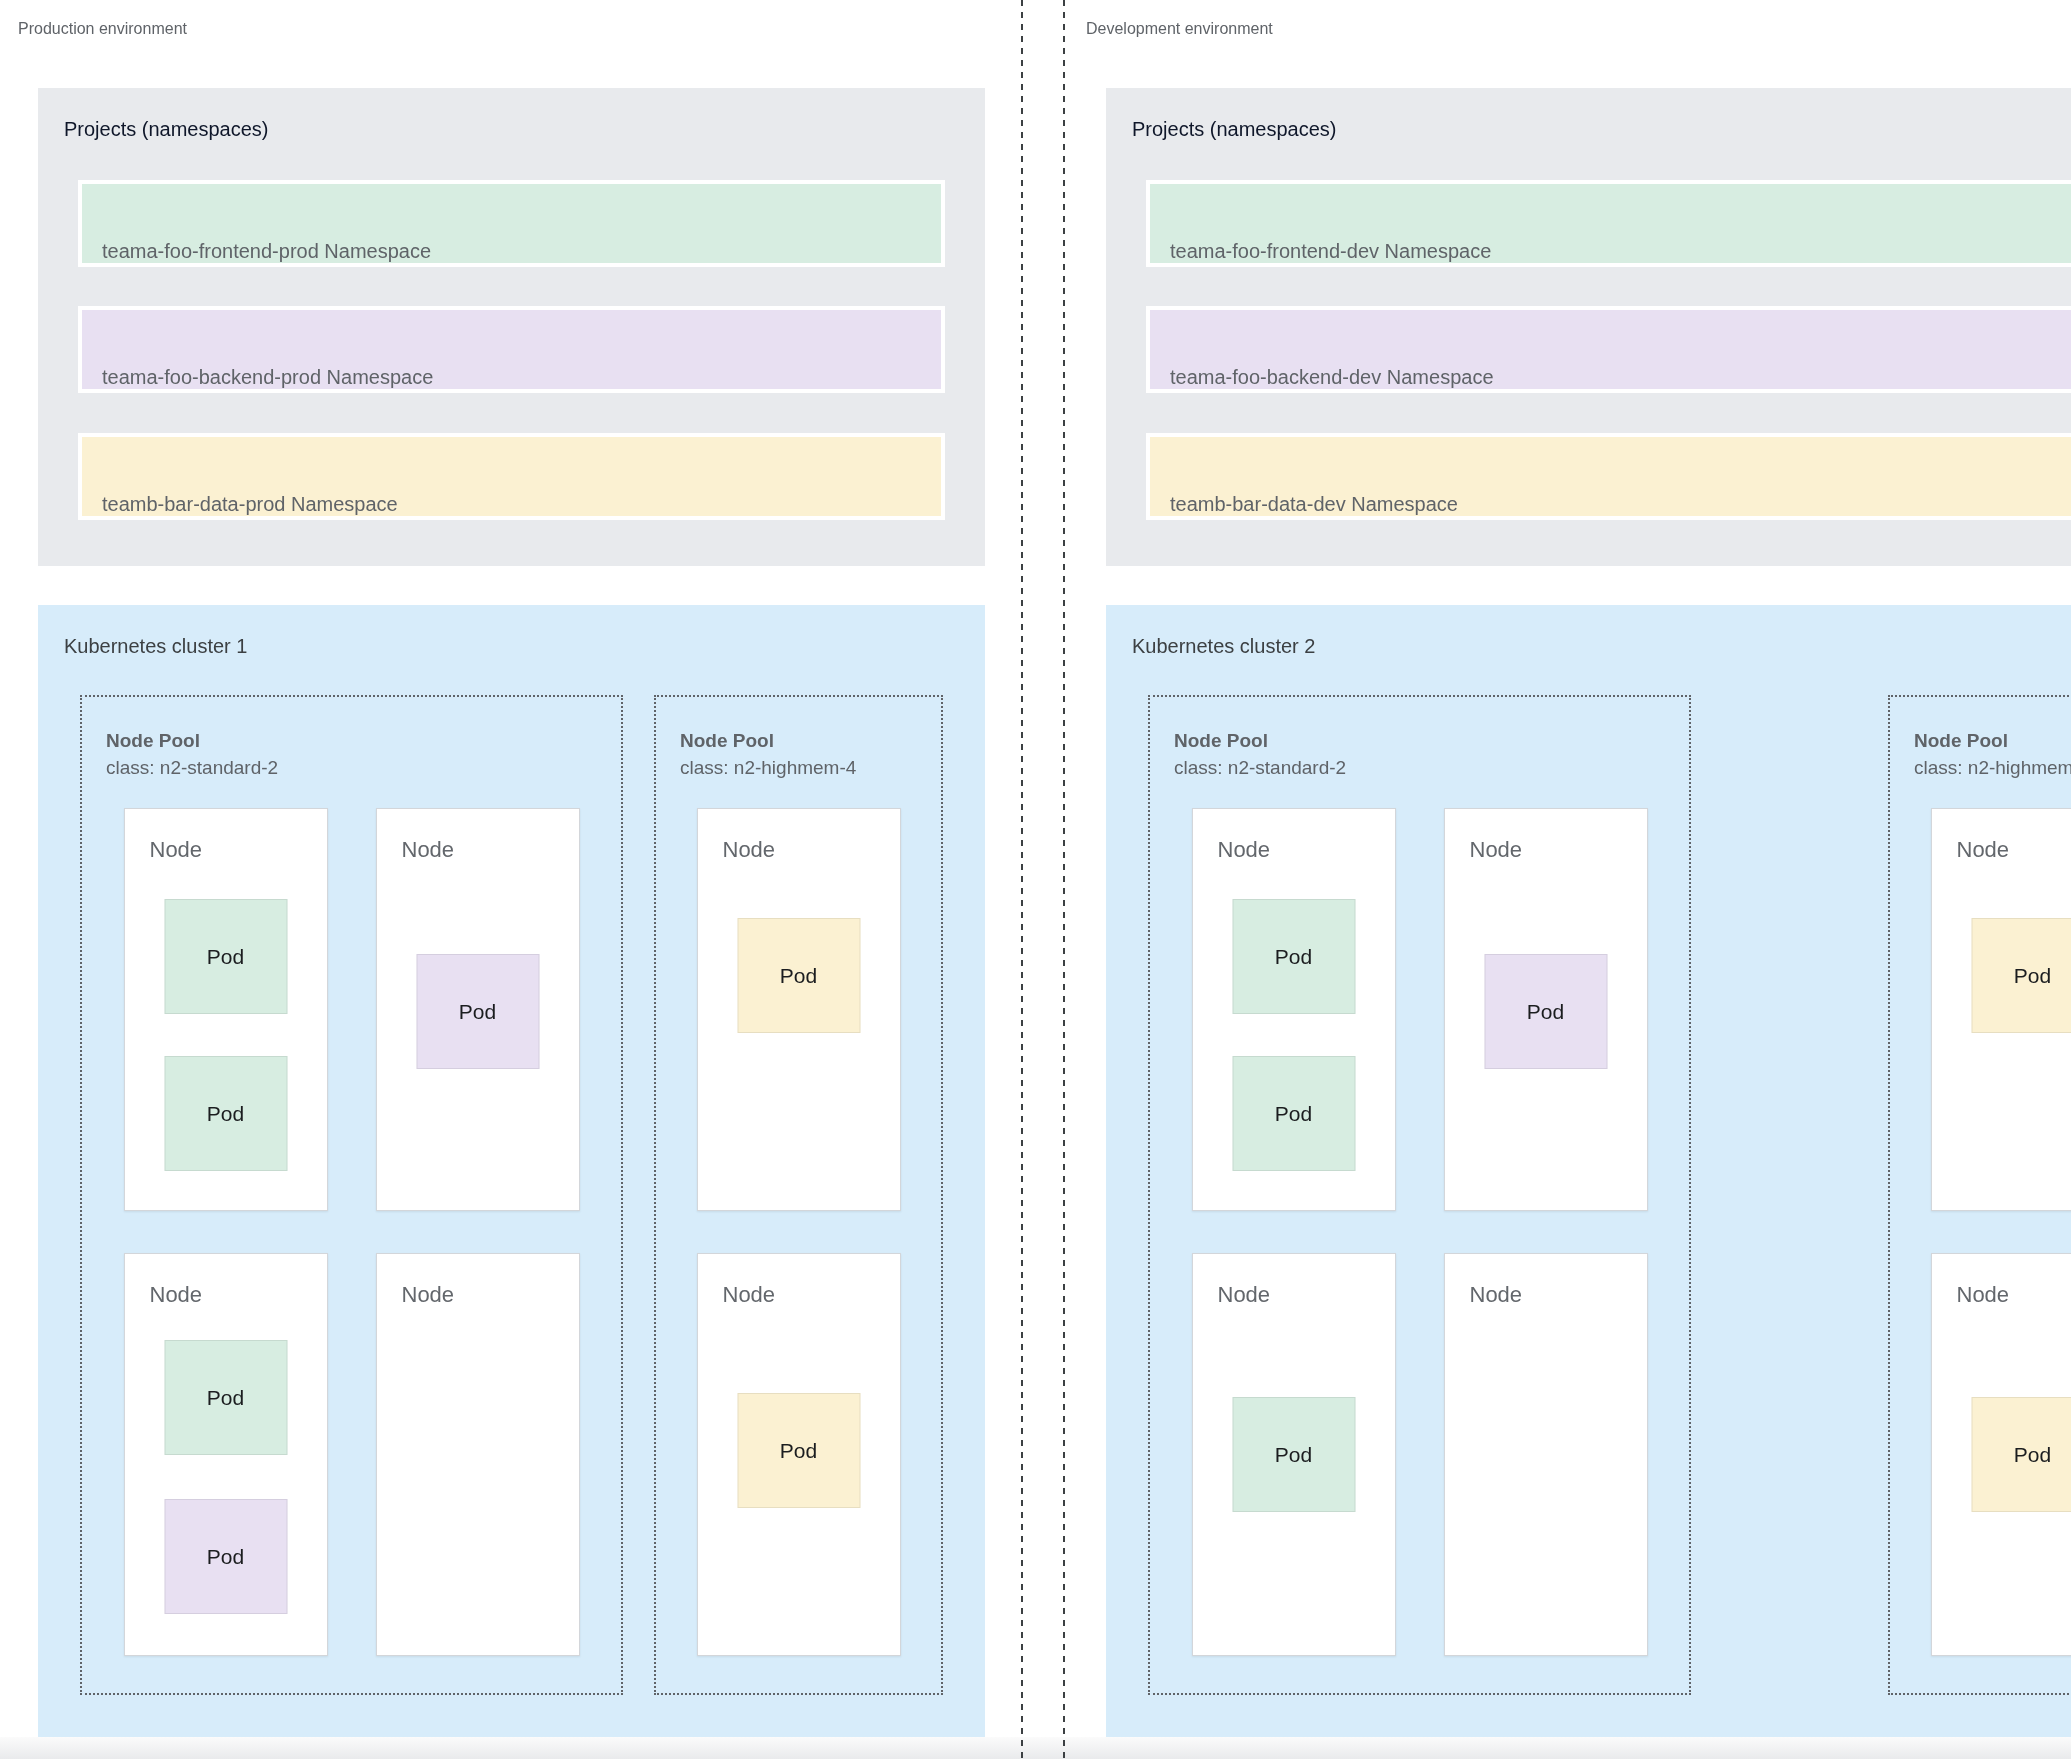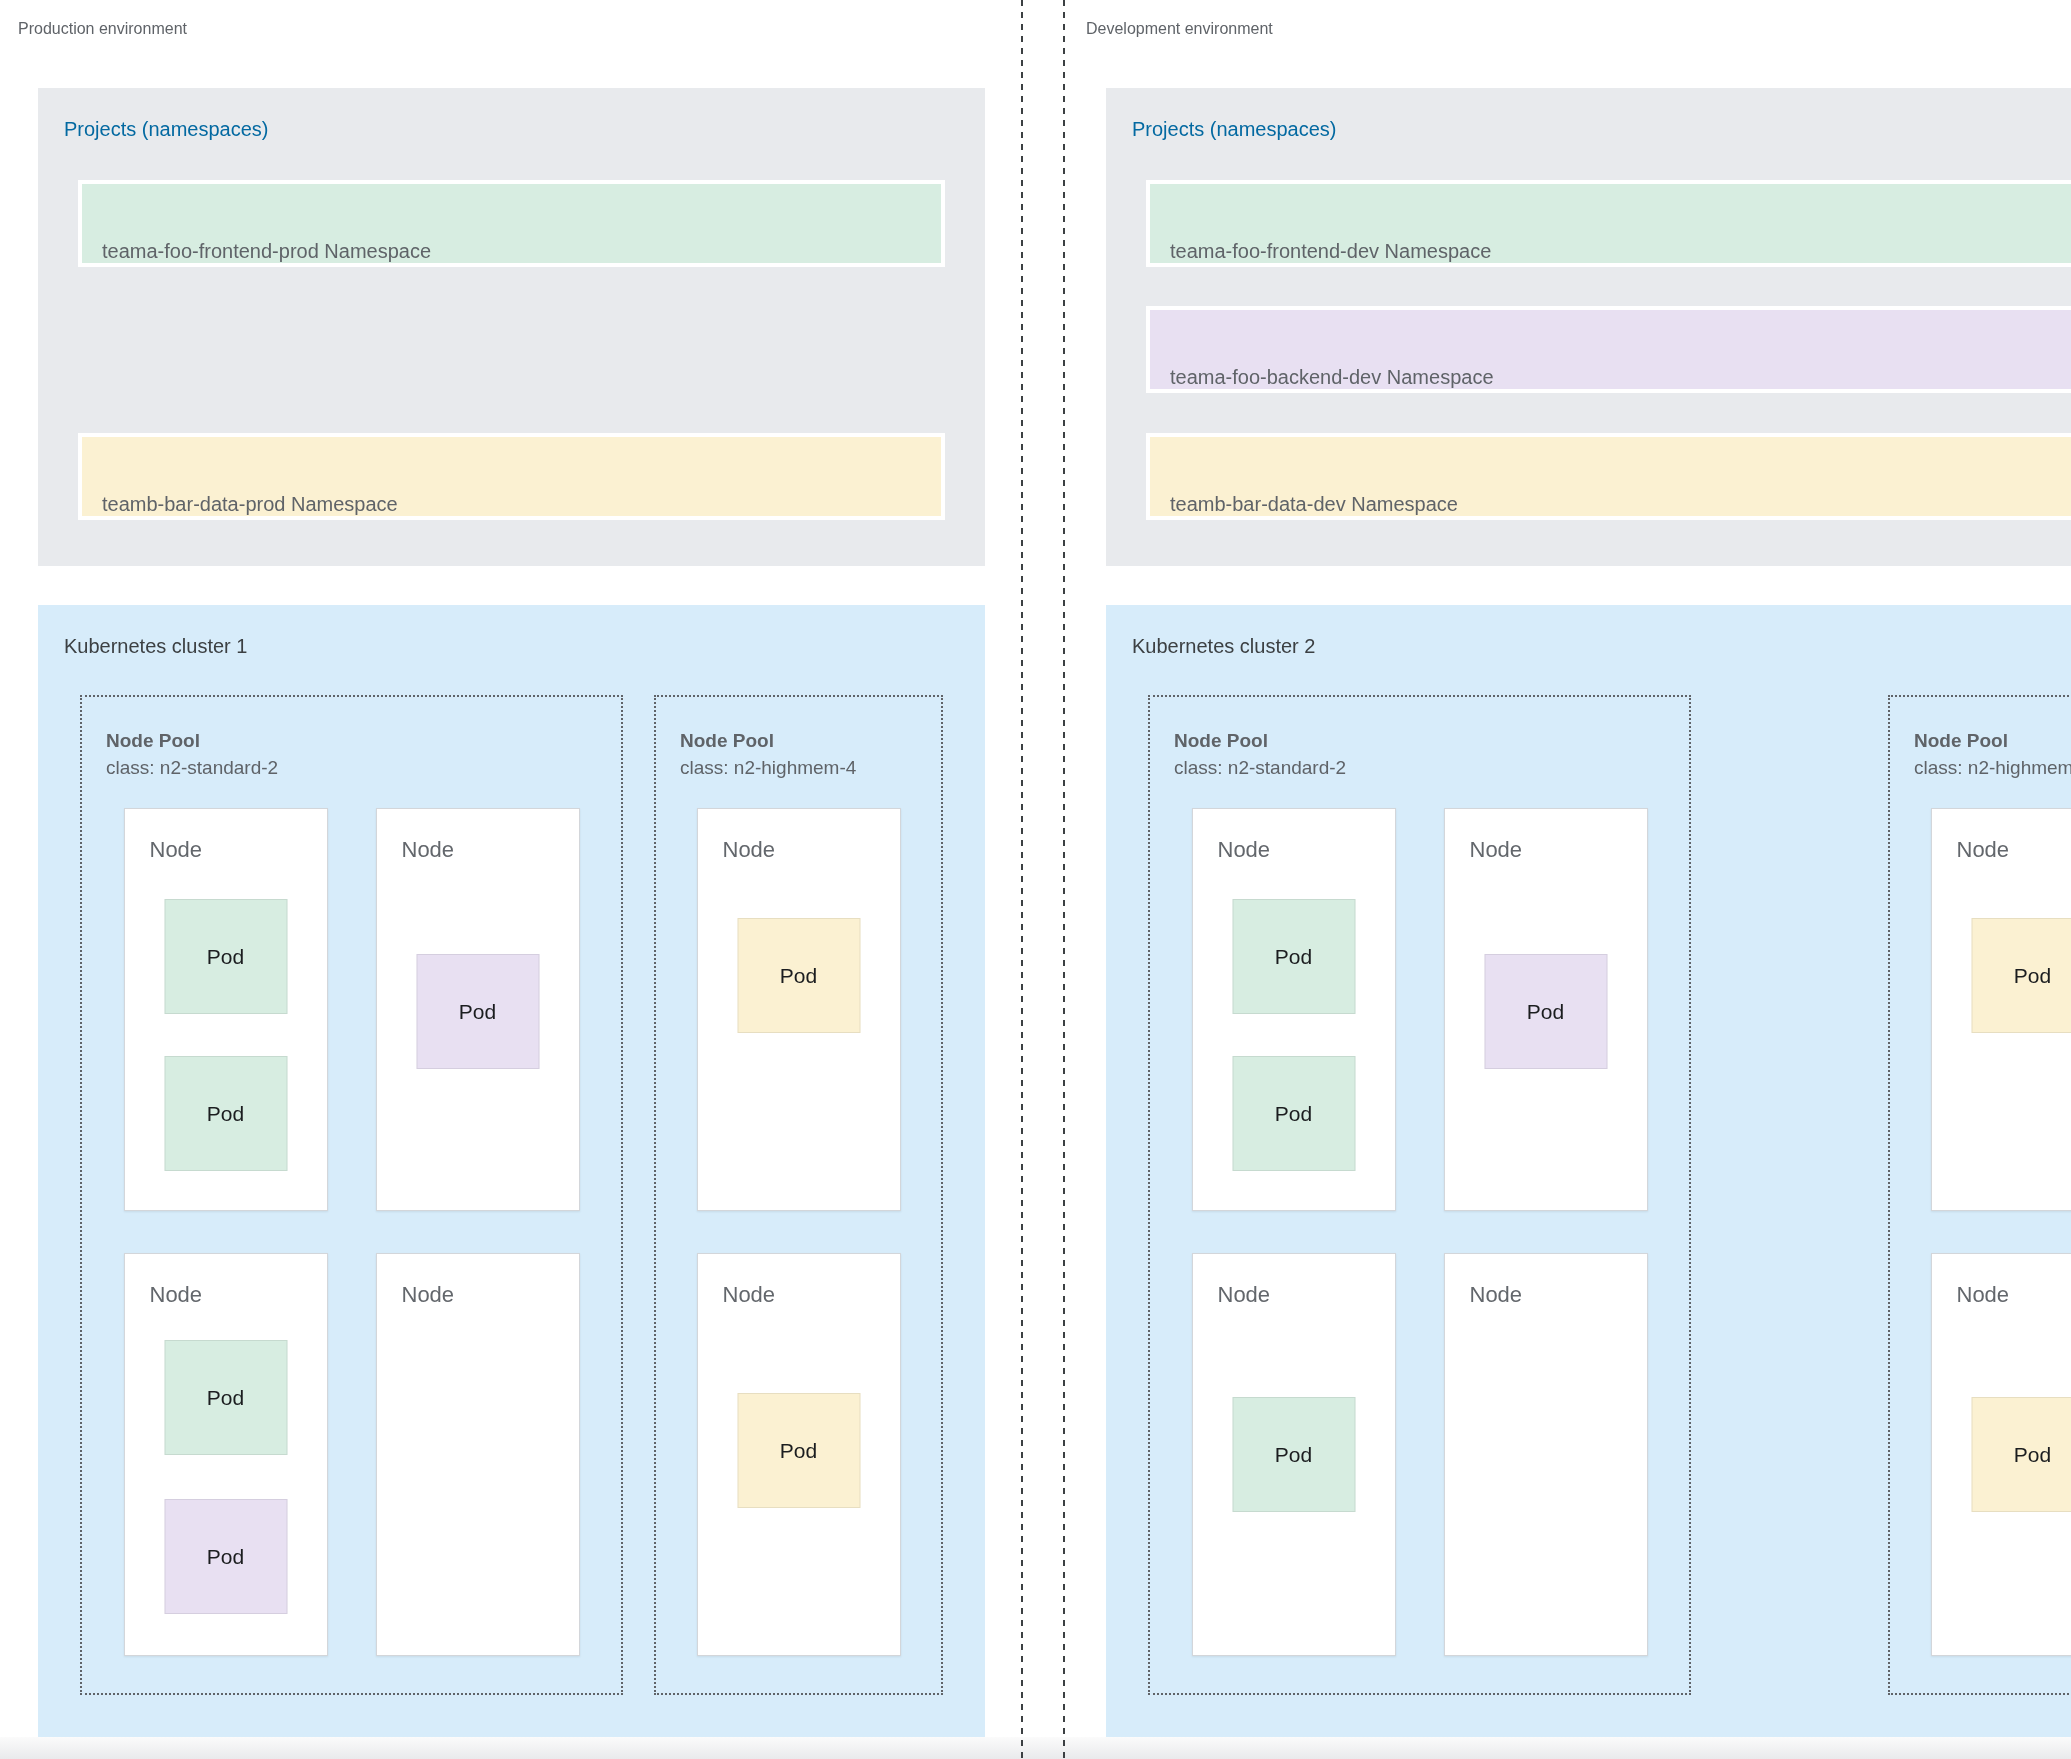--- a/index.html
+++ b/index.html
@@ -28,21 +28,21 @@
     position:absolute;top:20px;left:-20px;
     font-size:16px;color:#5f6368;
   }
   
   .projects-box{
     position:absolute;top:88px;left:0;right:0;height:478px;
     background:#e8eaed;
   }
   .box-title{
     position:absolute;top:30px;left:26px;
-    font-size:20px;color:#0369a1;
+    font-size:20px;color:#0f172a;
   }
   .ns-bar{
     position:absolute;left:40px;right:40px;height:87px;
     border:4px solid #ffffff;box-sizing:border-box;
     display:flex;align-items:flex-end;
   }
   .ns-bar span{font-size:20px;color:#5f6368;padding-left:20px;}
   .ns-0{top:92px;} .ns-1{top:218px;} .ns-2{top:345px;}
   
   .cluster-box{
@@ -92,20 +92,23 @@
   <div class="bottom-band"></div>
   <div class="divider" id="divider-1"></div>
   <div class="divider" id="divider-2"></div>
   <section class="env" id="env-0">
       <div class="env-label">Production environment</div>
       <div class="projects-box">
         <div class="box-title">Projects (namespaces)</div>
         <div class="ns-bar ns-0" style="background: rgb(215, 237, 225);">
           <span>teama-foo-frontend-prod Namespace</span>
         </div>
+        <div class="ns-bar ns-1" style="background: rgb(232, 224, 242);">
+          <span>teama-foo-backend-prod Namespace</span>
+        </div>
         <div class="ns-bar ns-2" style="background: rgb(251, 241, 210);">
           <span>teamb-bar-data-prod Namespace</span>
         </div>
       </div>
       <div class="cluster-box">
         <div class="box-title cluster-title">Kubernetes cluster 1</div>
         <div class="pools">
           <div class="pool pool-std">
             <div class="pool-header">
               <div class="pool-title">Node Pool</div>

